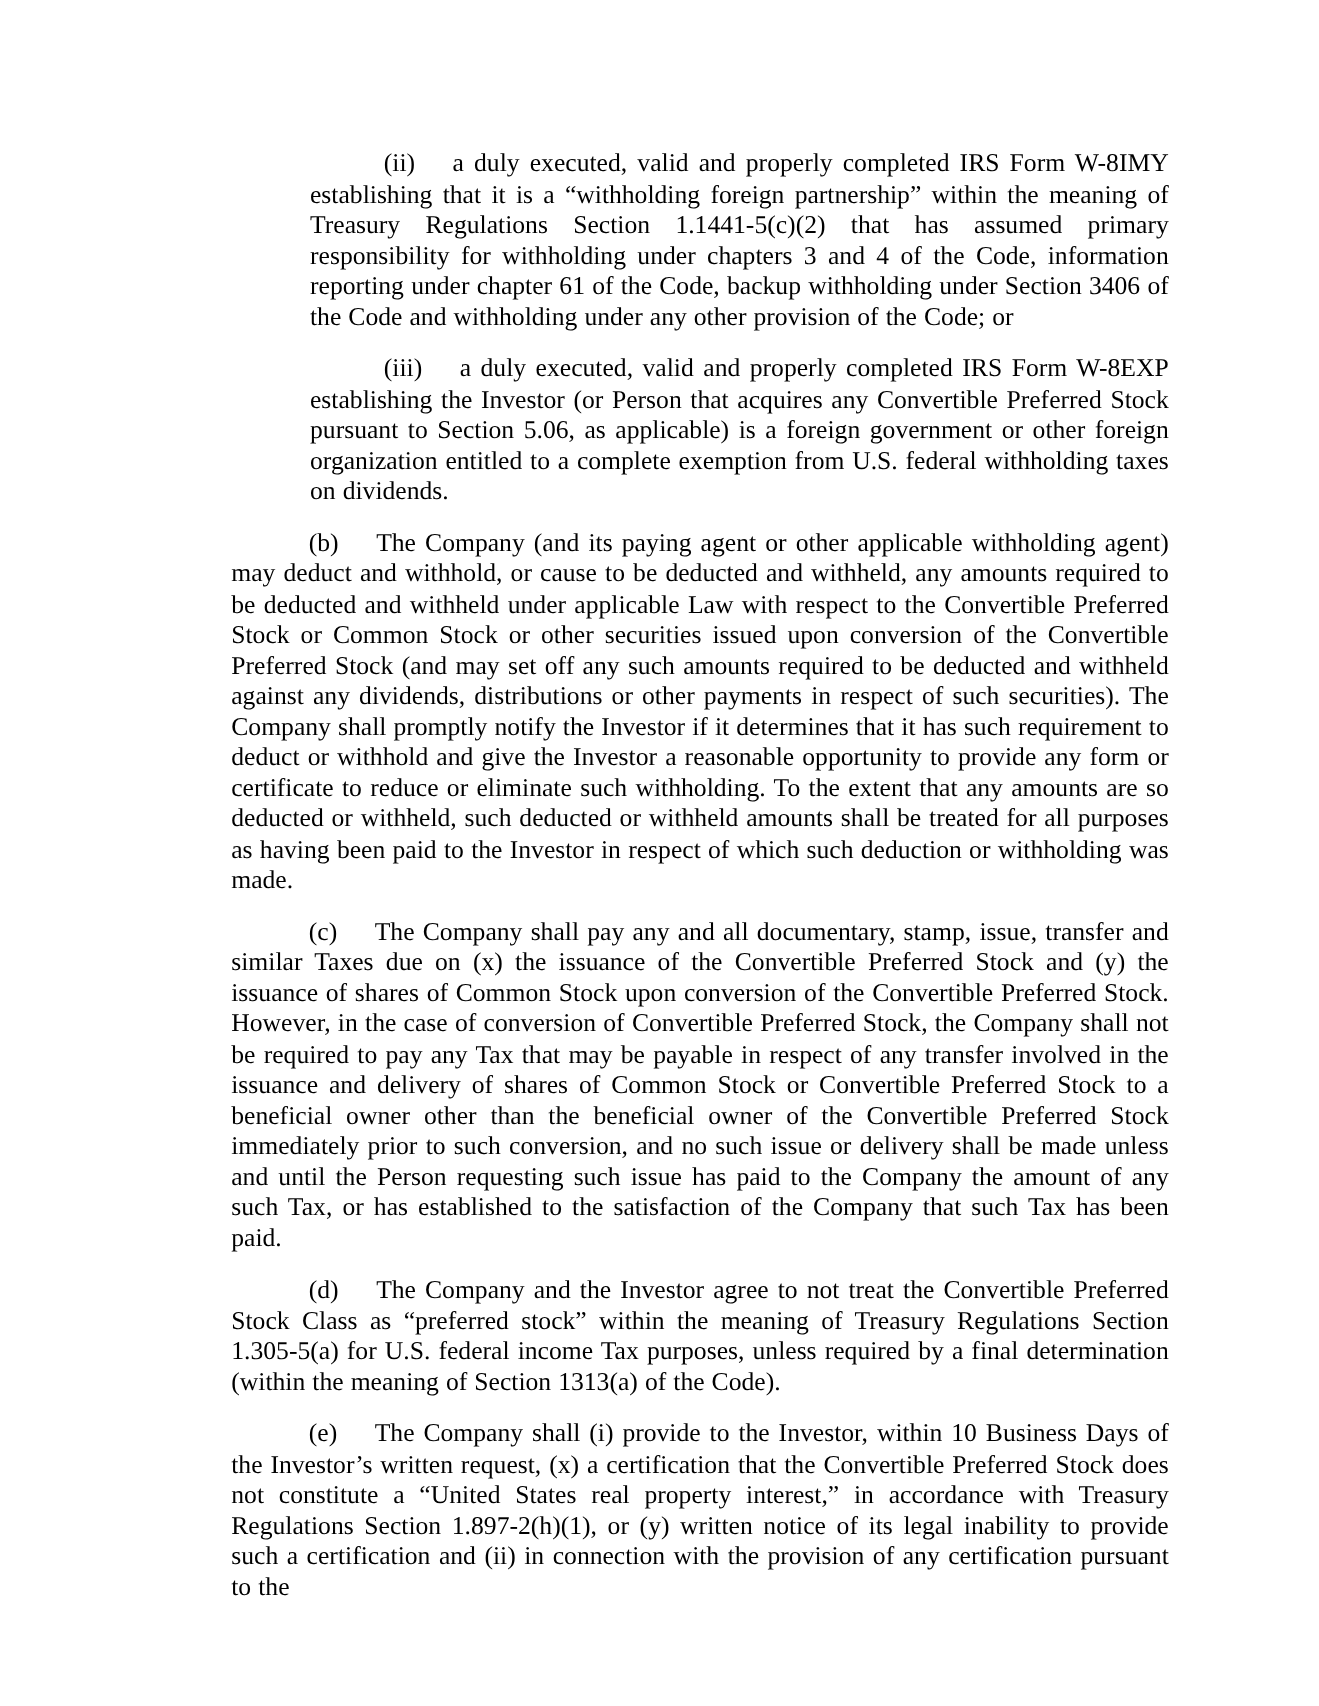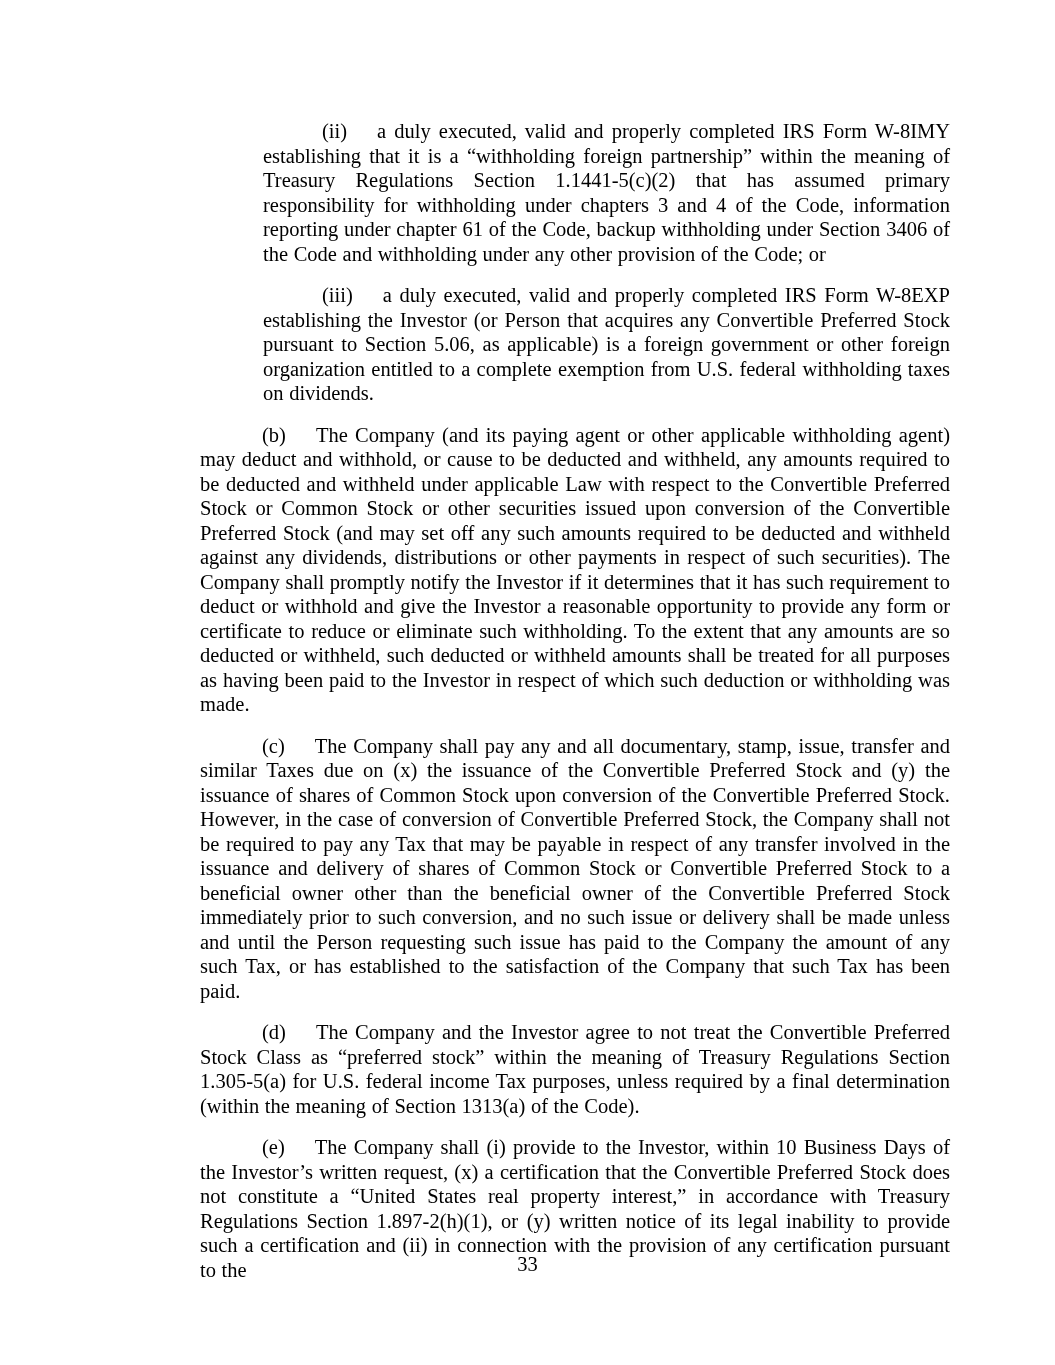--- a/index.html
+++ b/index.html
@@ -11,21 +11,21 @@
     position: relative;
     width: 1055px;
     height: 1365px;
     background: #ffffff;
     color: #000000;
     font-family: "Liberation Serif", "DejaVu Serif", serif;
     overflow: hidden;
   }
   .content {
     position: absolute;
-    left: 200px;
+    left: 185px;
     top: 119px;
     width: 750px;
   }
   p.para {
     margin: 0 0 17px 0;
     font-size: 20.5px;
     line-height: 24.5px;
     text-align: justify;
     text-indent: 62px;
     word-spacing: 0.5px;
@@ -55,14 +55,13 @@
 
 <div class="page">
   <div class="content" id="paragraphs">
       <p class="para sub"><span class="label">(ii)</span><span class="tab"></span><span class="">a duly executed, valid and properly completed IRS Form W-8IMY establishing that it is a “withholding foreign partnership” within the meaning of Treasury Regulations Section 1.1441-5(c)(2) that has assumed primary responsibility for withholding under chapters 3 and 4 of the Code, information reporting under chapter 61 of the Code, backup withholding under Section 3406 of the Code and withholding under any other provision of the Code; or</span></p>
       <p class="para sub"><span class="label">(iii)</span><span class="tab"></span><span class="">a duly executed, valid and properly completed IRS Form W-8EXP establishing the Investor (or Person that acquires any Convertible Preferred Stock pursuant to </span><span class="u">Section 5.06, </span><span class="">as applicable) is a foreign government or other foreign organization entitled to a complete exemption from U.S. federal withholding taxes on dividends.</span></p>
       <p class="para main"><span class="label">(b)</span><span class="tab"></span><span class="">The Company (and its paying agent or other applicable withholding agent) may deduct and withhold, or cause to be deducted and withheld, any amounts required to be deducted and withheld under applicable Law with respect to the Convertible Preferred Stock or Common Stock or other securities issued upon conversion of the Convertible Preferred Stock (and may set off any such amounts required to be deducted and withheld against any dividends, distributions or other payments in respect of such securities). The Company shall promptly notify the Investor if it determines that it has such requirement to deduct or withhold and give the Investor a reasonable opportunity to provide any form or certificate to reduce or eliminate such withholding. To the extent that any amounts are so deducted or withheld, such deducted or withheld amounts shall be treated for all purposes as having been paid to the Investor in respect of which such deduction or withholding was made.</span></p>
       <p class="para main"><span class="label">(c)</span><span class="tab"></span><span class="">The Company shall pay any and all documentary, stamp, issue, transfer and similar Taxes due on (x) the issuance of the Convertible Preferred Stock and (y) the issuance of shares of Common Stock upon conversion of the Convertible Preferred Stock. However, in the case of conversion of Convertible Preferred Stock, the Company shall not be required to pay any Tax that may be payable in respect of any transfer involved in the issuance and delivery of shares of Common Stock or Convertible Preferred Stock to a beneficial owner other than the beneficial owner of the Convertible Preferred Stock immediately prior to such conversion, and no such issue or delivery shall be made unless and until the Person requesting such issue has paid to the Company the amount of any such Tax, or has established to the satisfaction of the Company that such Tax has been paid.</span></p>
       <p class="para main"><span class="label">(d)</span><span class="tab"></span><span class="">The Company and the Investor agree to not treat the Convertible Preferred Stock Class as “preferred stock” within the meaning of Treasury Regulations Section 1.305-5(a) for U.S. federal income Tax purposes, unless required by a final determination (within the meaning of Section 1313(a) of the Code).</span></p>
       <p class="para main"><span class="label">(e)</span><span class="tab"></span><span class="">The Company shall (i) provide to the Investor, within 10 Business Days of the Investor’s written request, (x) a certification that the Convertible Preferred Stock does not constitute a “United States real property interest,” in accordance with Treasury Regulations Section 1.897-2(h)(1), or (y) written notice of its legal inability to provide such a certification and (ii) in connection with the provision of any certification pursuant to the</span></p>
     </div>
-  <div class="page-number">33</div>
 </div>
 
 </body></html>

